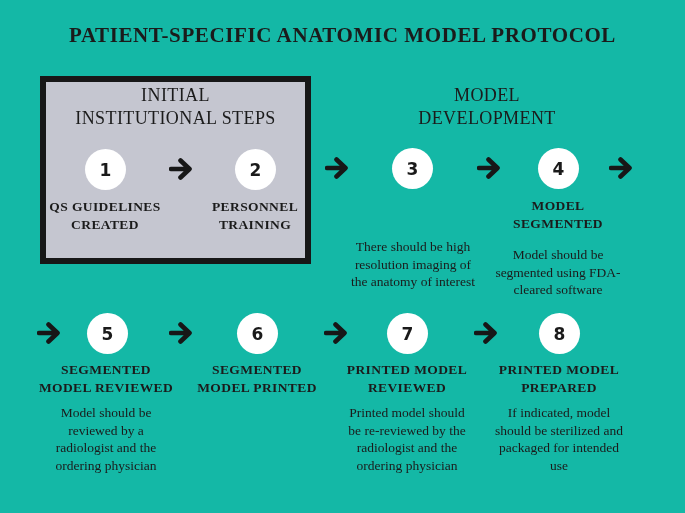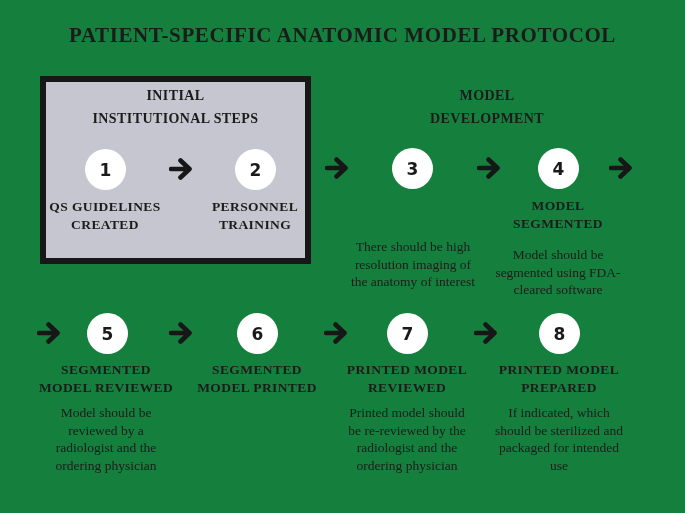--- a/index.html
+++ b/index.html
@@ -1,20 +1,20 @@
 <!DOCTYPE html>
 <html><head>
 <meta charset="utf-8">
 <style>
   html, body { margin: 0; padding: 0; background: #ffffff; }
   .canvas {
     position: relative;
     width: 685px;
     height: 513px;
-    background: #15803d;
+    background: #14b8a6;
     overflow: hidden;
     font-family: "Liberation Serif", serif;
     color: #1b1b1b;
   }
   .title {
     position: absolute;
     top: 23px; left: 0; width: 685px;
     margin: 0;
     text-align: center;
     font-size: 21px;
@@ -26,22 +26,22 @@
     position: absolute;
     left: 40px; top: 76px;
     width: 271px; height: 188px;
     box-sizing: border-box;
     border: 6px solid #171717;
     background: #c5c6d0;
   }
   .heading {
     position: absolute;
     text-align: center;
-    font-size: 14px;
-    font-weight: bold;
+    font-size: 18px;
+    font-weight: normal;
     letter-spacing: 0.4px;
     line-height: 23px;
     white-space: pre-line;
   }
   .h-initial { left: 45px; top: 84px; width: 261px; }
   .h-dev     { left: 367px; top: 84px; width: 240px; }
   .circle {
     position: absolute;
     width: 41px; height: 41px;
     border-radius: 50%;
@@ -188,18 +188,18 @@
 segmented using FDA-
 cleared software</div>
   <div class="desc d5">Model should be
 reviewed by a
 radiologist and the
 ordering physician</div>
   <div class="desc d7">Printed model should
 be re-reviewed by the
 radiologist and the
 ordering physician</div>
-  <div class="desc d8">If indicated, which
+  <div class="desc d8">If indicated, model
 should be sterilized and
 packaged for intended
 use</div>
 
 </div>
 
 </body></html>

